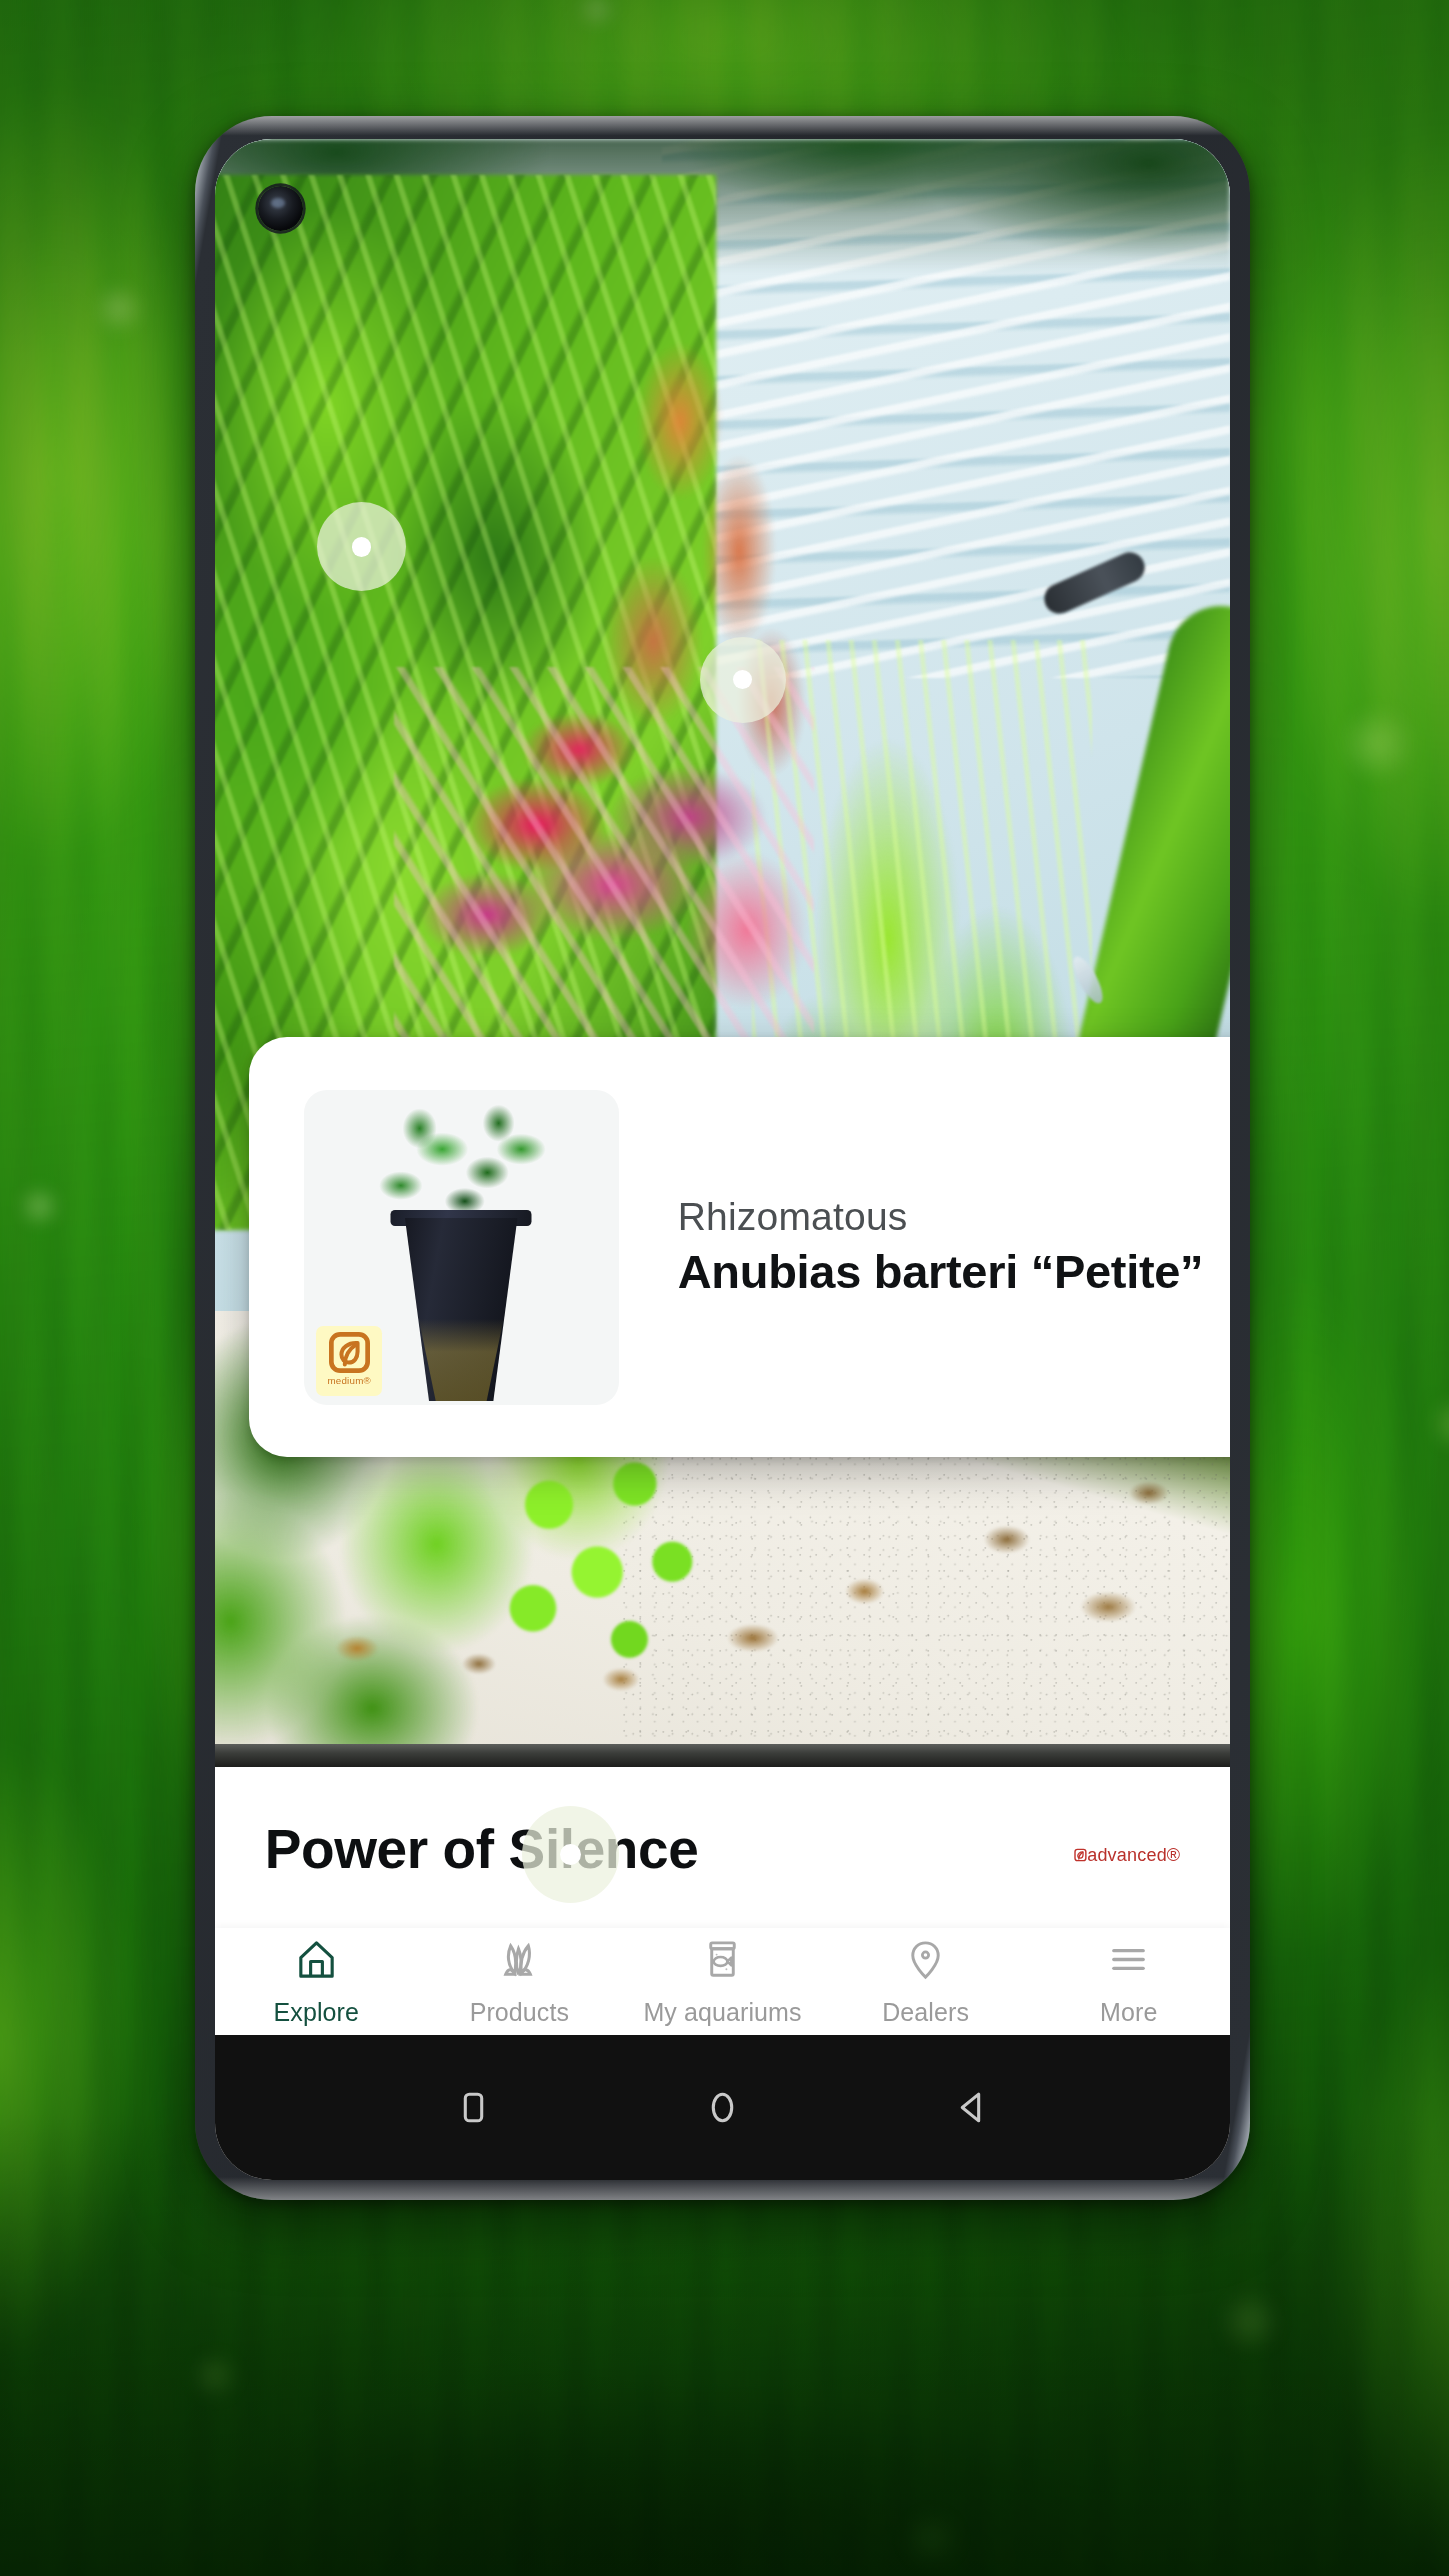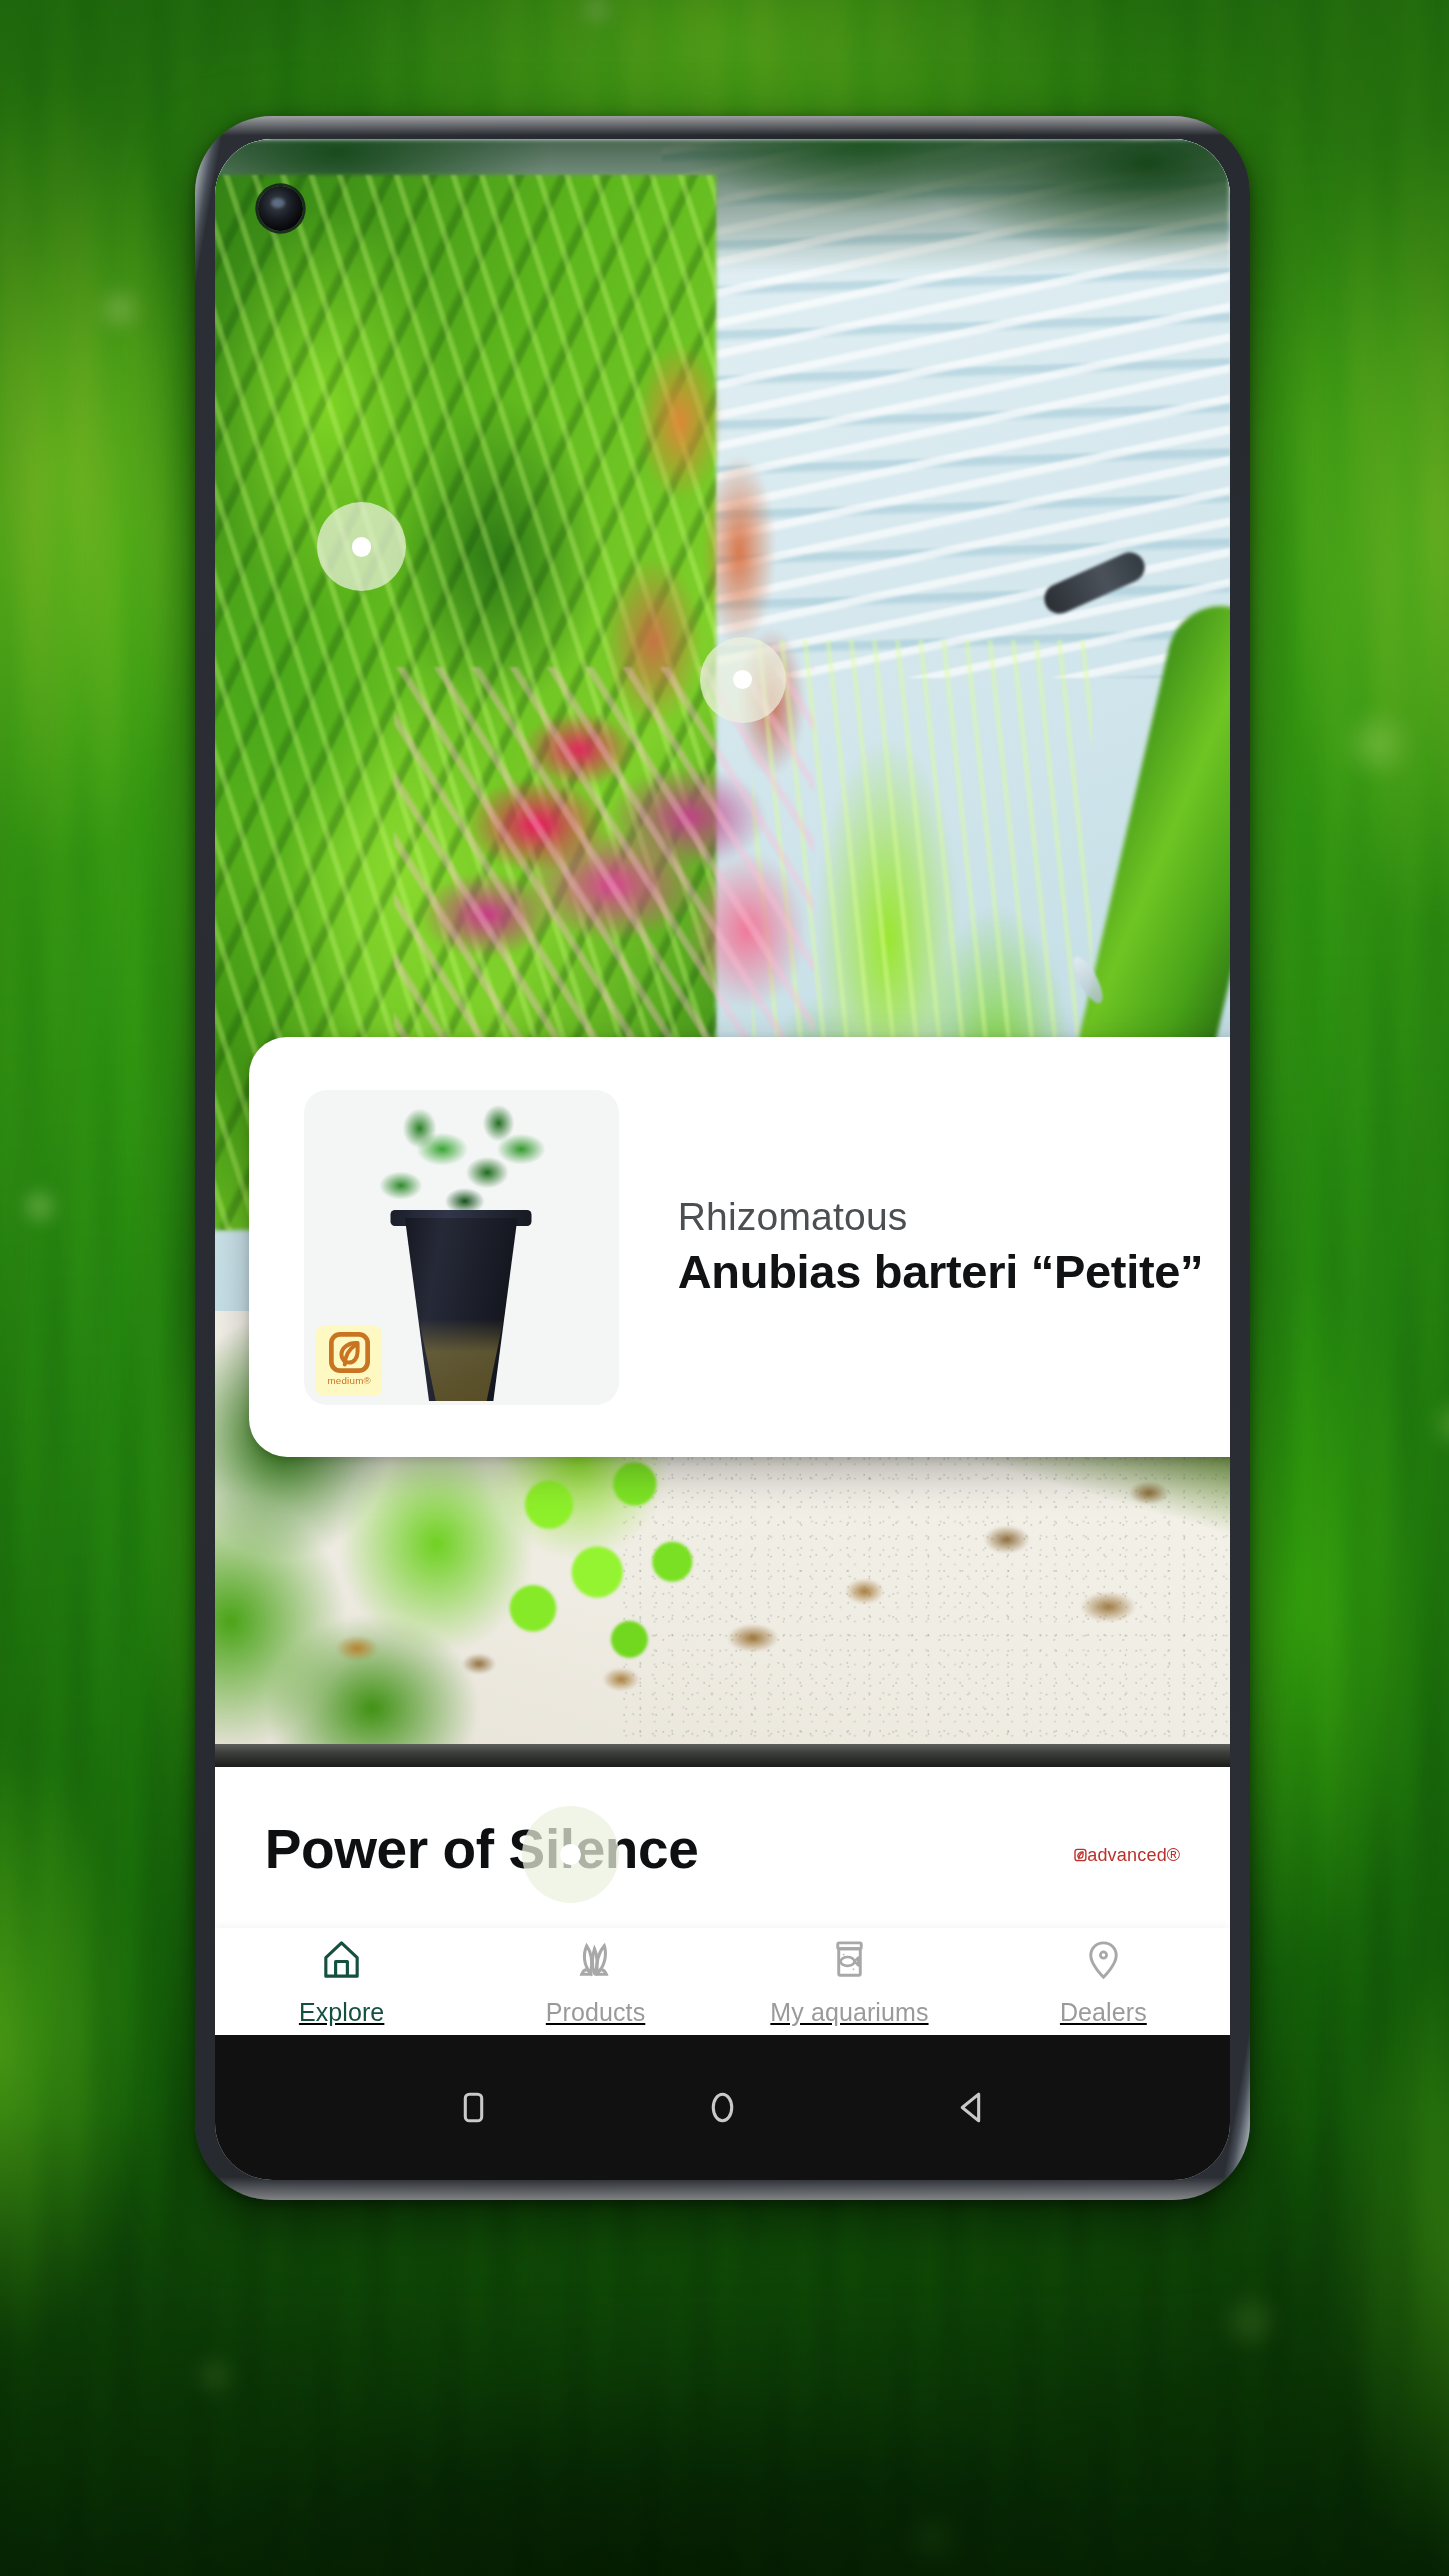--- a/index.html
+++ b/index.html
@@ -570,21 +570,20 @@
     z-index: 20;
   }
   .tab {
     display: flex;
     flex-direction: column;
     align-items: center;
     justify-content: center;
     gap: 15px;
     width: 20%;
     cursor: pointer;
-    text-decoration: underline;
   }
   .tab-icon { width: 47px; height: 47px; display: block; }
   .tab-label {
     font-size: 25px;
     color: #9a9a9a;
     letter-spacing: 0.1px;
     white-space: nowrap;
   }
   .tab.active .tab-label { color: #14503f; }
 
@@ -742,20 +741,30 @@
           </div>
 
           <div class="tab">
             <svg class="tab-icon" viewBox="0 0 48 48">
               <path d="M24 7 C16.5 7 11 12.8 11 20 C11 29.5 24 42 24 42 C24 42 37 29.5 37 20 C37 12.8 31.5 7 24 7 Z" fill="none" stroke="#a8a8a8" stroke-width="3"></path>
               <circle cx="24" cy="19.5" r="3.2" fill="none" stroke="#a8a8a8" stroke-width="2.8"></circle>
             </svg>
             <span class="tab-label">Dealers</span>
           </div>
 
+          <div class="tab">
+            <svg class="tab-icon" viewBox="0 0 48 48">
+              <g stroke="#a8a8a8" stroke-width="3.4" stroke-linecap="round">
+                <line x1="9" y1="15" x2="39" y2="15"></line>
+                <line x1="9" y1="24" x2="39" y2="24"></line>
+                <line x1="9" y1="33" x2="39" y2="33"></line>
+              </g>
+            </svg>
+            <span class="tab-label">More</span>
+          </div>
         </div>
 
         <div class="android-nav">
           <div class="nav-btn">
             <svg width="41" height="41" viewBox="0 0 40 40">
               <rect x="12" y="7" width="16" height="26" rx="4" fill="none" stroke="#c9c9c9" stroke-width="3"></rect>
             </svg>
           </div>
           <div class="nav-btn">
             <svg width="41" height="41" viewBox="0 0 40 40">

